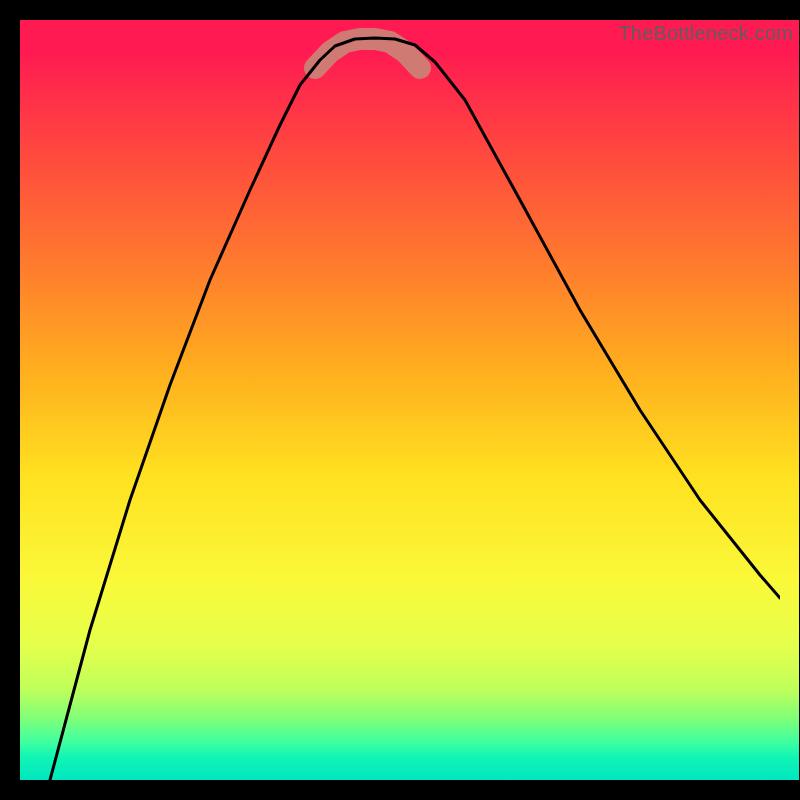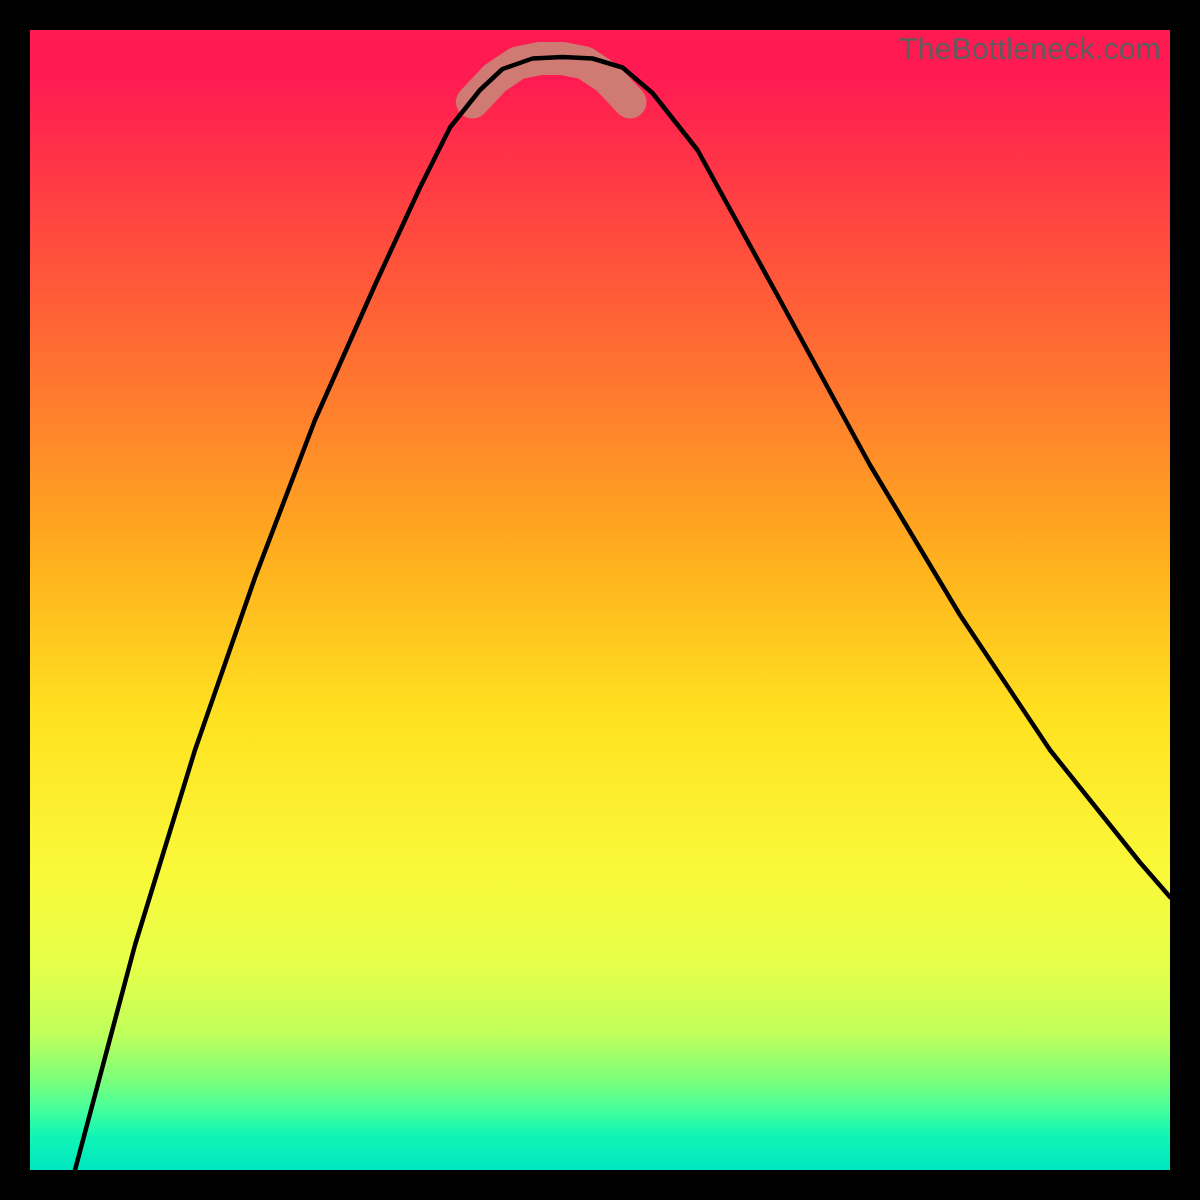--- a/index.html
+++ b/index.html
@@ -31,20 +31,21 @@
       #ffae1e 46%,
       #ffe120 60%,
       #f9f93a 74%,
       #e6ff4a 82%,
       #c0ff5a 88%,
       #7eff7a 92%,
       #3effa0 95%,
       #10f5b5 97%,
       #00e6c0 100%
     );
+    padding-left: 19px;
   }
   .watermark {
     position: absolute;
     top: 2px;
     right: 6px;
     color: #5e5e5e;
     font-size: 20px;
     font-weight: 500;
     letter-spacing: 0.2px;
     z-index: 20;

